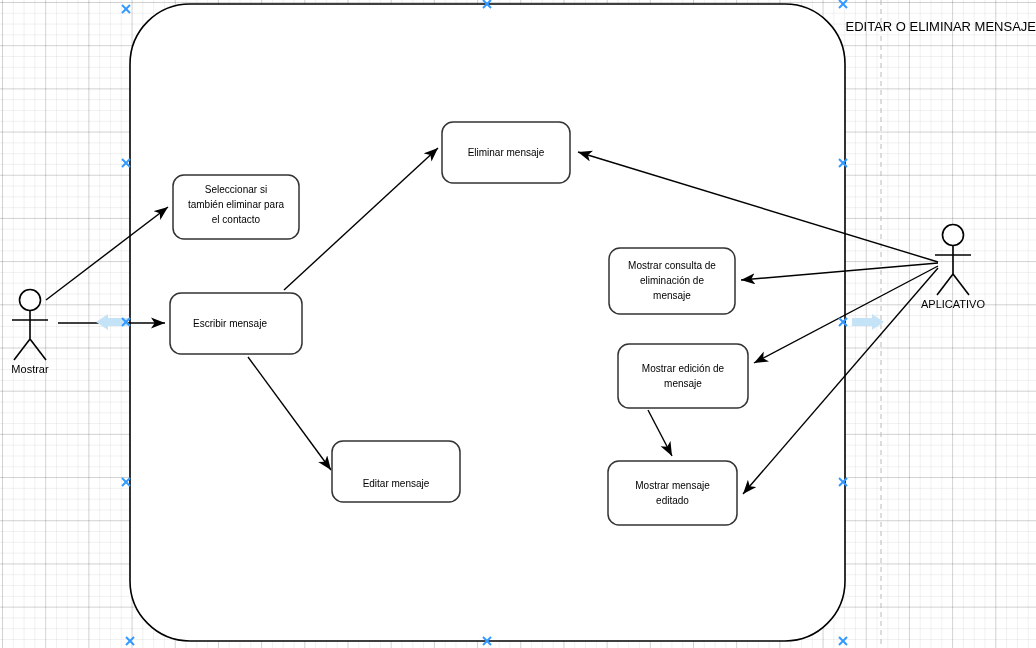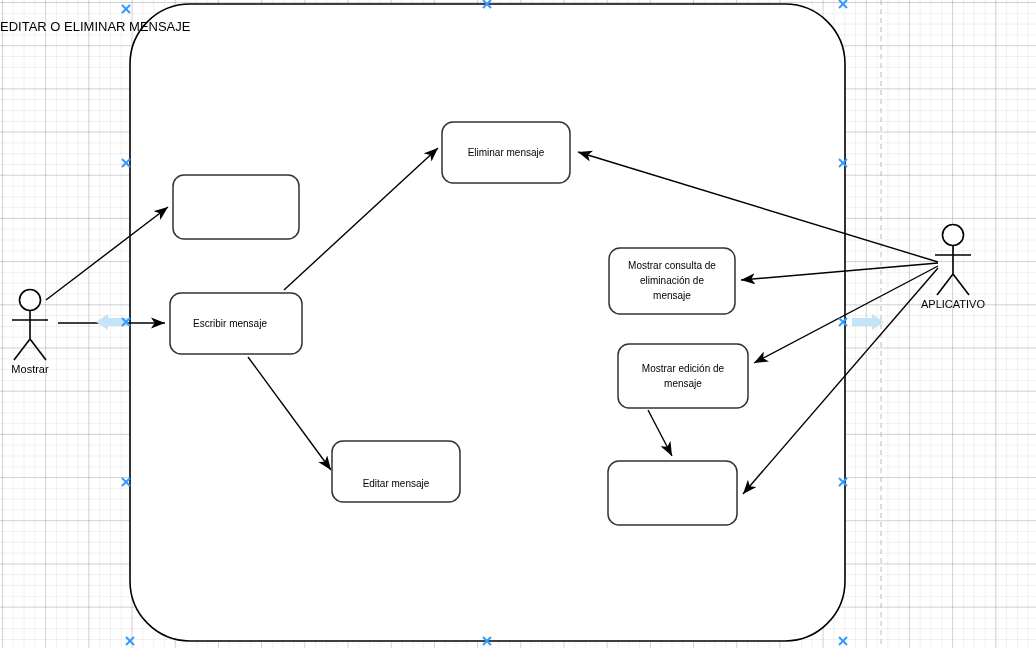--- a/index.html
+++ b/index.html
@@ -48,21 +48,21 @@
     position: absolute;
     font-size: 11px;
     color: #000000;
     text-align: center;
     white-space: nowrap;
   }
   .title-label {
     position: absolute;
     font-size: 13px;
     color: #000000;
-    text-align: left;
+    text-align: right;
     white-space: nowrap;
   }
 </style>
 </head>
 <body>
 
 <div id="canvas">
 
   <svg id="diagram-svg" width="1036" height="648">
     <defs>
@@ -177,20 +177,25 @@
         </g>
         <g>
           <line x1="839" y1="637" x2="847" y2="645" stroke="#3399ff" stroke-width="2"></line>
           <line x1="839" y1="645" x2="847" y2="637" stroke="#3399ff" stroke-width="2"></line>
         </g>
       </g>
   </svg>
 
   <div class="title-label" style="left:0; top:19px; width:1036px;">EDITAR O ELIMINAR MENSAJE</div>
 
+  <div class="uc-label" style="left:155px; top:182px; width:162px;">
+    <div>Seleccionar si</div>
+    <div>también eliminar para</div>
+    <div>el contacto</div>
+  </div>
 
   <div class="uc-label" style="left:170px; top:316px; width:120px;">
     <div>Escribir mensaje</div>
   </div>
 
   <div class="uc-label" style="left:332px; top:464px; width:128px;margin-top:12px;">
     <div>Editar mensaje</div>
   </div>
 
   <div class="uc-label" style="left:442px; top:145px; width:128px;">
@@ -201,18 +206,22 @@
     <div>Mostrar consulta de</div>
     <div>eliminación de</div>
     <div>mensaje</div>
   </div>
 
   <div class="uc-label" style="left:616px; top:361px; width:134px;">
     <div>Mostrar edición de</div>
     <div>mensaje</div>
   </div>
 
+  <div class="uc-label" style="left:606px; top:478px; width:133px;">
+    <div>Mostrar mensaje</div>
+    <div>editado</div>
+  </div>
 
   <div class="actor-label" style="left:0px; top:363px; width:60px;">Mostrar</div>
 
   <div class="actor-label" style="left:890px; top:298px; width:126px;">APLICATIVO</div>
 
 </div>
 
 </body></html>

